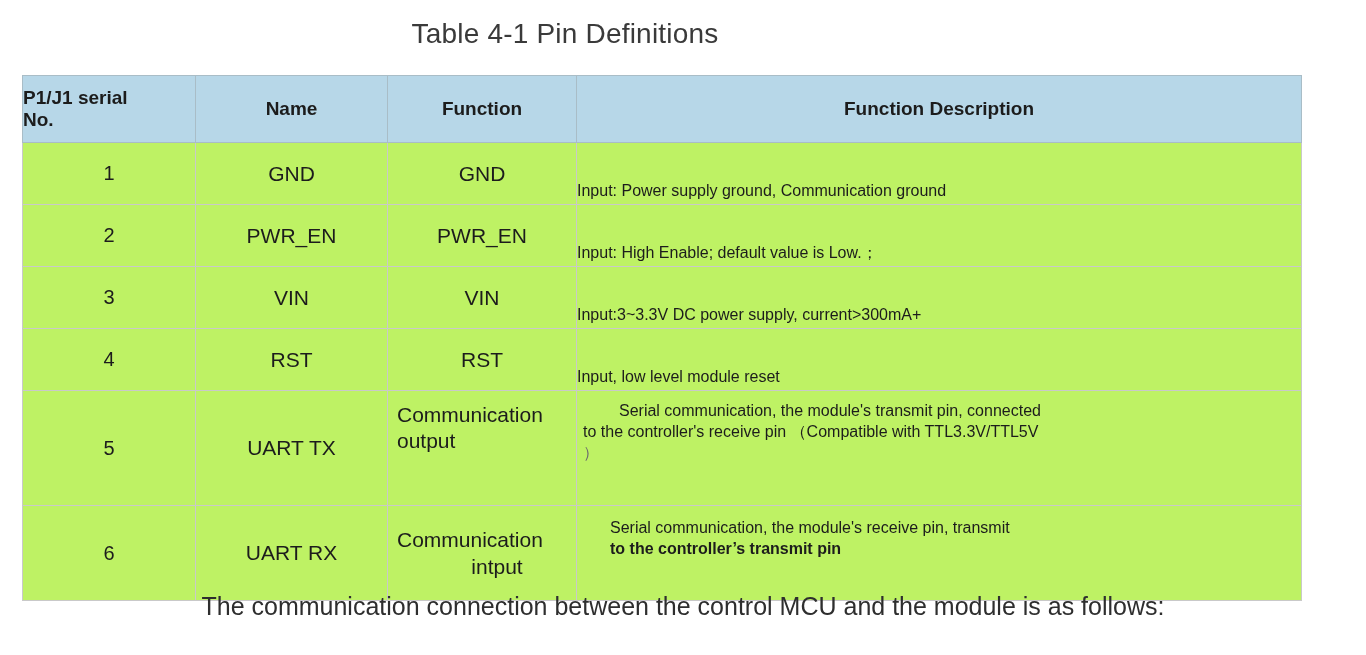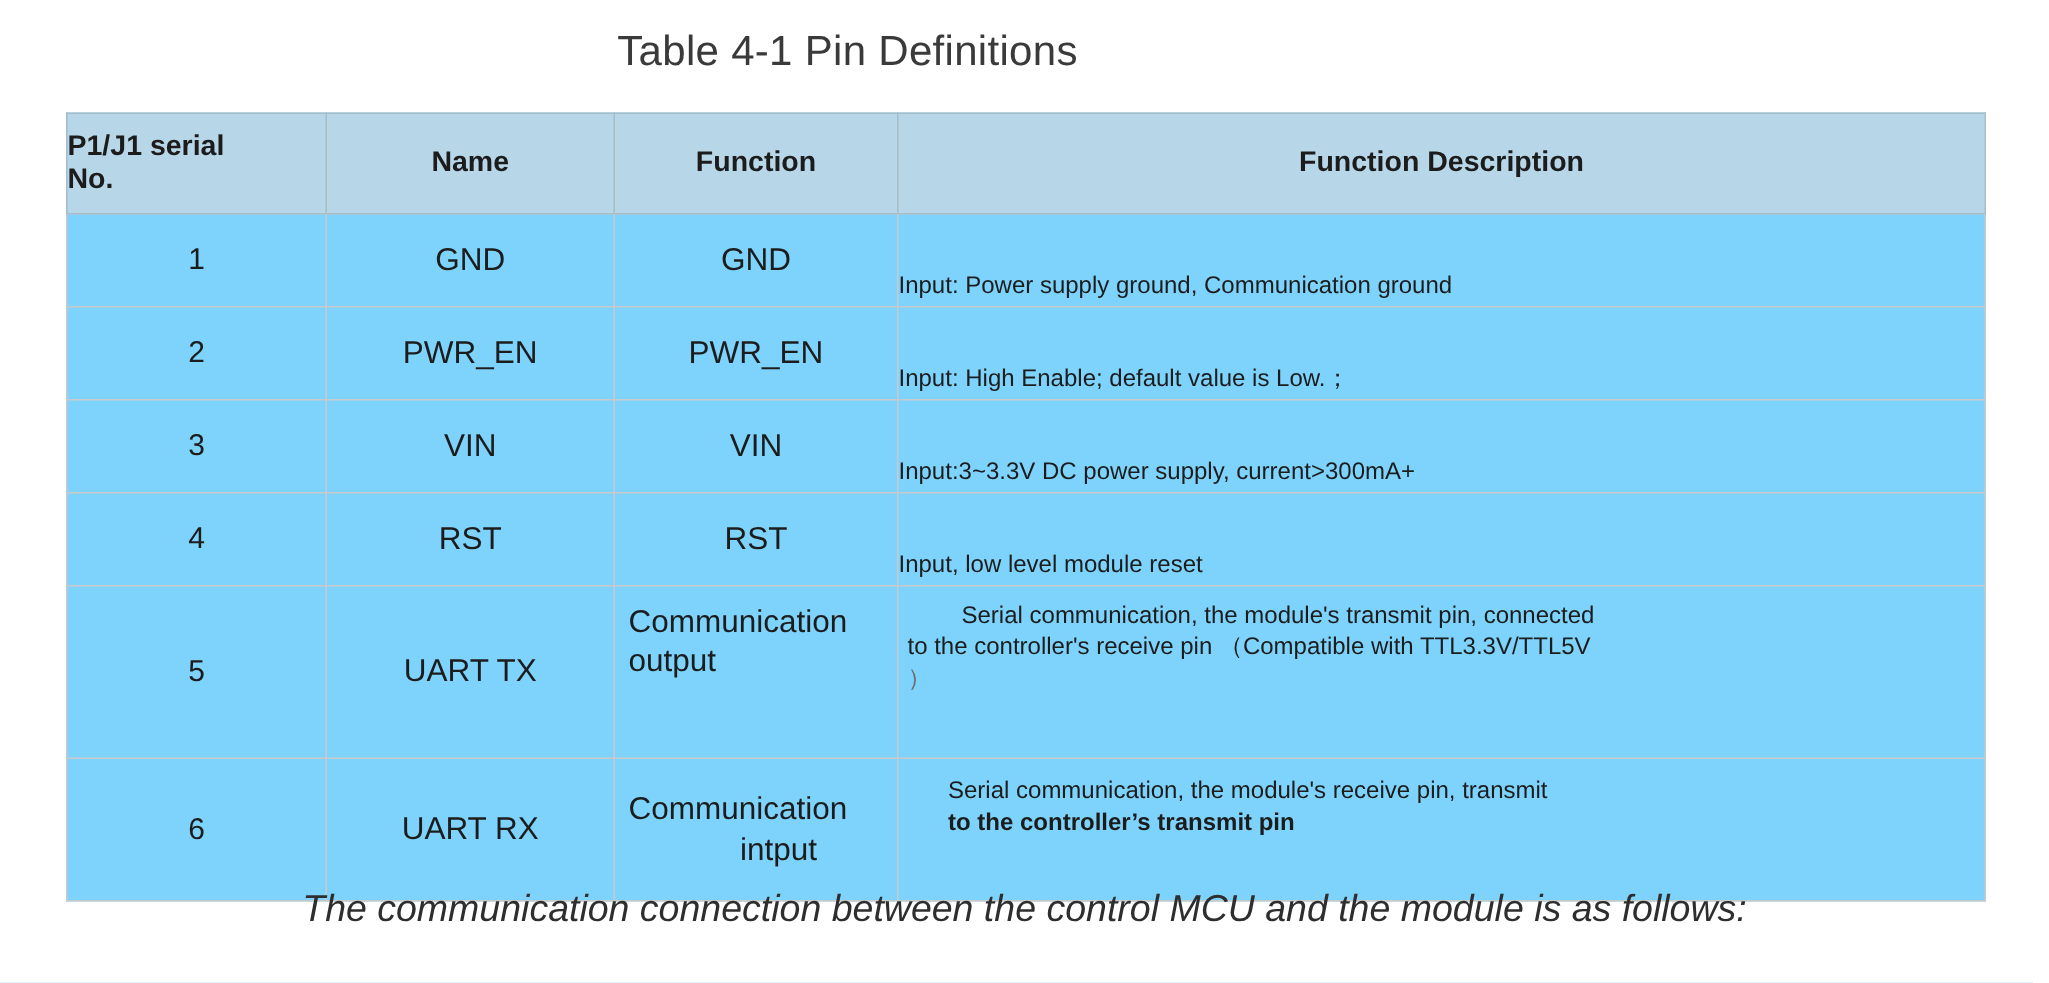--- a/index.html
+++ b/index.html
@@ -26,26 +26,26 @@
     font-size: 28px;
     font-weight: 400;
     letter-spacing: 0.2px;
     color: #3a3a3a;
     white-space: nowrap;
   }
 
   
   .pin-table {
     position: absolute;
-    left: 44px;
+    left: 22px;
     top: 75px;
     width: 1279px;
     border-collapse: collapse;
     table-layout: fixed;
-    background: #7dd3fc;
+    background: #bef264;
   }
   .pin-table td, .pin-table th {
     border: 1px solid #c9c9c9;
     padding: 0;
     vertical-align: middle;
     font-weight: 400;
   }
 
   
   .col-no   { width: 173px; }
@@ -148,21 +148,20 @@
   
   .caption {
     position: absolute;
     left: 0;
     top: 592px;
     width: 1366px;
     text-align: center;
     font-size: 25px;
     color: #2e2e2e;
     white-space: nowrap;
-    font-style: italic;
   }
 </style>
 </head>
 <body>
 
 <div class="doc-title">Table 4-1 Pin Definitions</div>
 
 <table class="pin-table">
   <colgroup>
     <col class="col-no">

